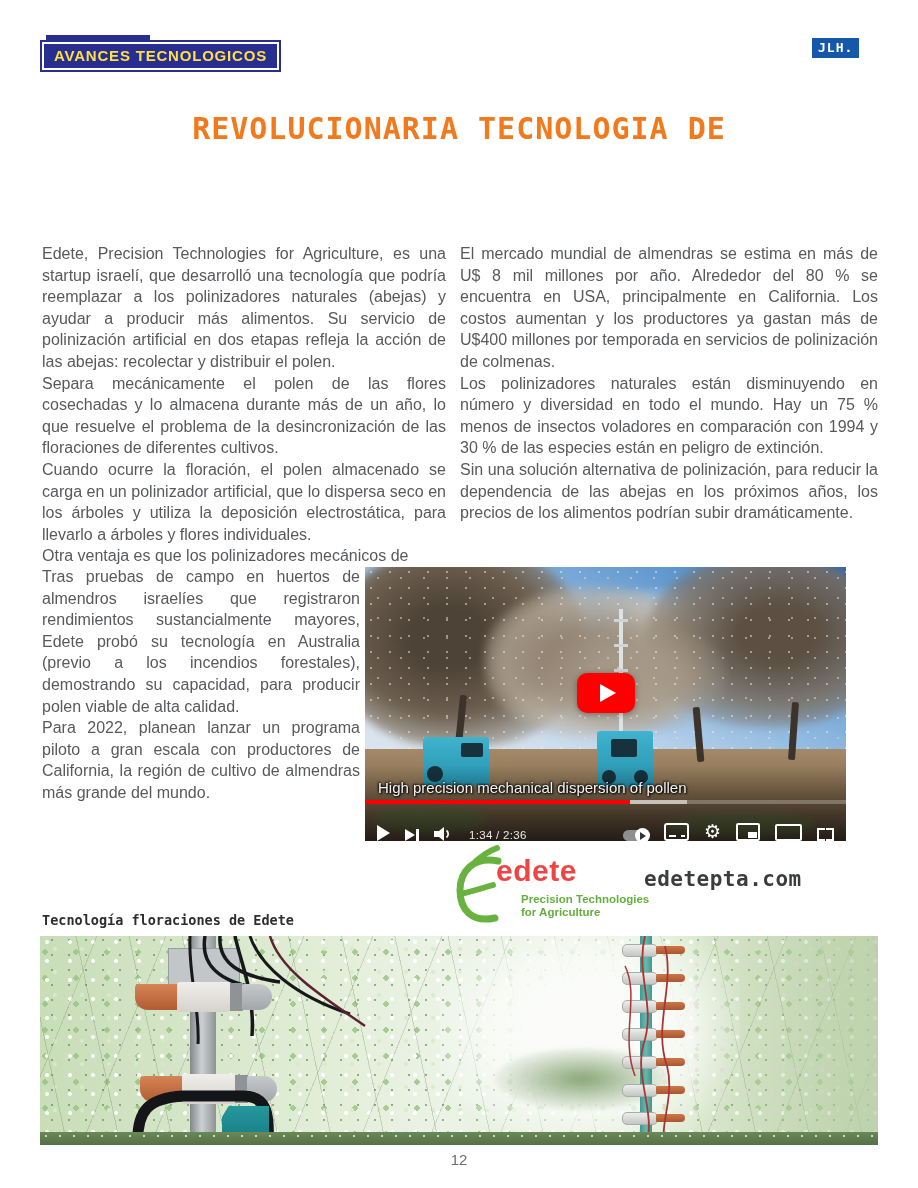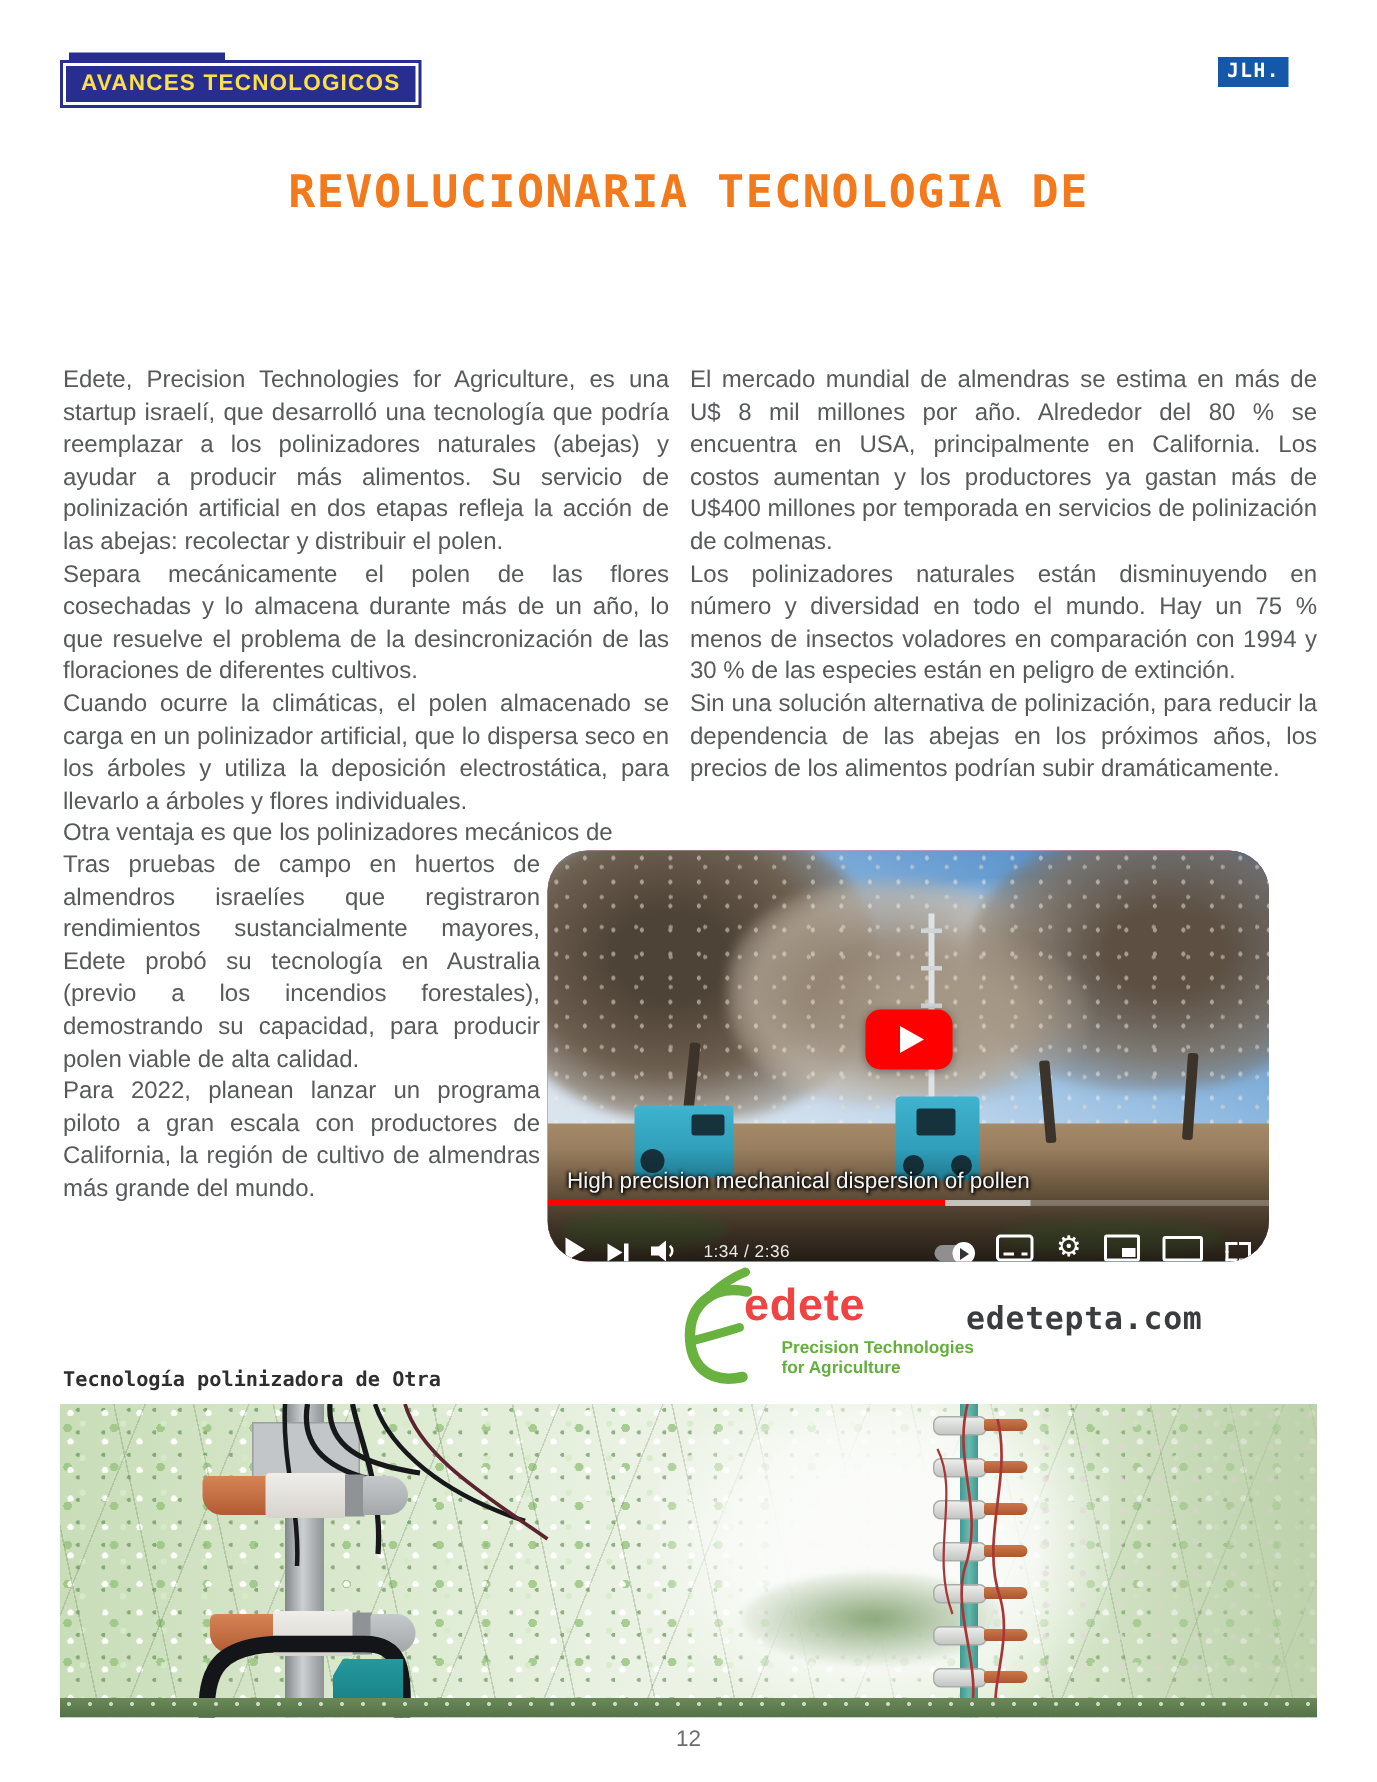--- a/index.html
+++ b/index.html
@@ -25,21 +25,21 @@
     color:#f2791c;font-family:"DejaVu Sans Mono",monospace;font-weight:bold;
     font-size:30px;line-height:37px;letter-spacing:1px;
   }
   
   .bodytext{color:#58595b;font-size:16px;line-height:21.6px;text-align:justify;}
   .bodytext p{margin:0;}
   .col-left-a{position:absolute;left:42px;top:243px;width:404px;}
   .col-left-b{position:absolute;left:42px;top:566px;width:318px;}
   .col-right{position:absolute;left:460px;top:243px;width:418px;}
   
-  .video-player{position:absolute;left:365px;top:567px;width:481px;height:274px;background:#be185d;overflow:hidden;border-radius:27px;}
+  .video-player{position:absolute;left:365px;top:567px;width:481px;height:274px;background:#a16207;overflow:hidden;}
   .vp-sky{position:absolute;inset:0;background:linear-gradient(205deg,#2f66ad 0%,#5d95cd 16%,#8fb9e0 38%,#c3d8ec 58%,#d9e4ef 70%);}
   .vp-cloud{position:absolute;left:150px;top:10px;width:300px;height:120px;
     background:radial-gradient(ellipse 60% 45% at 55% 40%,rgba(255,255,255,.85),rgba(255,255,255,0) 75%);}
   .vp-canopy{position:absolute;border-radius:45%;filter:blur(4px);}
   .vp-can1{left:-30px;top:-20px;width:250px;height:200px;
     background:radial-gradient(ellipse at 45% 45%,#4e4337 20%,#6d5f50 50%,rgba(141,125,105,.55) 72%,rgba(141,125,105,0) 88%);}
   .vp-can2{left:120px;top:20px;width:220px;height:150px;
     background:radial-gradient(ellipse at 50% 50%,rgba(146,130,112,.9) 25%,rgba(190,178,162,.7) 60%,rgba(190,178,162,0) 85%);}
   .vp-can3{right:-40px;top:-10px;width:240px;height:170px;
     background:radial-gradient(ellipse at 55% 45%,#5d5043 22%,rgba(124,110,94,.8) 55%,rgba(124,110,94,0) 85%);}
@@ -147,21 +147,21 @@
 <div class="brand-badge">AVANCES TECNOLOGICOS</div>
 <div class="publisher-badge">JLH.</div>
 
 <div class="article-title">
   <div>REVOLUCIONARIA TECNOLOGIA DE</div>
 </div>
 
 <div class="col-left-a bodytext">
   <p>Edete, Precision Technologies for Agriculture, es una startup israelí, que desarrolló una tecnología que podría reemplazar a los polinizadores naturales (abejas) y ayudar a producir más alimentos. Su servicio de polinización artificial en dos etapas refleja la acción de las abejas: recolectar y distribuir el polen.</p>
   <p>Separa mecánicamente el polen de las flores cosechadas y lo almacena durante más de un año, lo que resuelve el problema de la desincronización de las floraciones de diferentes cultivos.</p>
-  <p>Cuando ocurre la climáticas, el polen almacenado se carga en un polinizador artificial, que lo dispersa seco en los árboles y utiliza la deposición electrostática, para llevarlo a árboles y flores individuales.</p>
+  <p>Cuando ocurre la floración, el polen almacenado se carga en un polinizador artificial, que lo dispersa seco en los árboles y utiliza la deposición electrostática, para llevarlo a árboles y flores individuales.</p>
   <p>Otra ventaja es que los polinizadores mecánicos de</p>
 </div>
 <div class="col-left-b bodytext">
   <p>Tras pruebas de campo en huertos de almendros israelíes que registraron rendimientos sustancialmente mayores, Edete probó su tecnología en Australia (previo a los incendios forestales), demostrando su capacidad, para producir polen viable de alta calidad.</p>
   <p>Para 2022, planean lanzar un programa piloto a gran escala con productores de California, la región de cultivo de almendras más grande del mundo.</p>
 </div>
 <div class="col-right bodytext">
   <p>El mercado mundial de almendras se estima en más de U$ 8 mil millones por año. Alrededor del 80 % se encuentra en USA, principalmente en California. Los costos aumentan y los productores ya gastan más de U$400 millones por temporada en servicios de polinización de colmenas.</p>
   <p>Los polinizadores naturales están disminuyendo en número y diversidad en todo el mundo. Hay un 75 % menos de insectos voladores en comparación con 1994 y 30 % de las especies están en peligro de extinción.</p>
   <p>Sin una solución alternativa de polinización, para reducir la dependencia de las abejas en los próximos años, los precios de los alimentos podrían subir dramáticamente.</p>
@@ -251,21 +251,21 @@
     <path d="M10,51 C22,48 32,45 42,42" stroke="#6ab23f" stroke-width="6" fill="none" stroke-linecap="round"></path>
   </svg>
 </div>
 <div class="edete-name">edete</div>
 <div class="edete-tagline">
   <div>Precision Technologies</div>
   <div>for Agriculture</div>
 </div>
 <div class="website">edetepta.com</div>
 
-<div class="photo-caption">Tecnología polinizadora de Otra</div>
+<div class="photo-caption">Tecnología floraciones de Edete</div>
 <div class="bottom-photo">
   <div class="bp-foliage"></div>
   <div class="bp-branches"></div>
   <div class="bp-skygap"></div>
   <div class="bp-distant"></div>
   <div class="bp-pinkright"></div>
 
   <div class="bp-mast"></div>
   <div class="bp-plate"></div>
   <svg width="230" height="110" viewBox="0 0 230 110" style="position:absolute;left:120px;top:0;">

